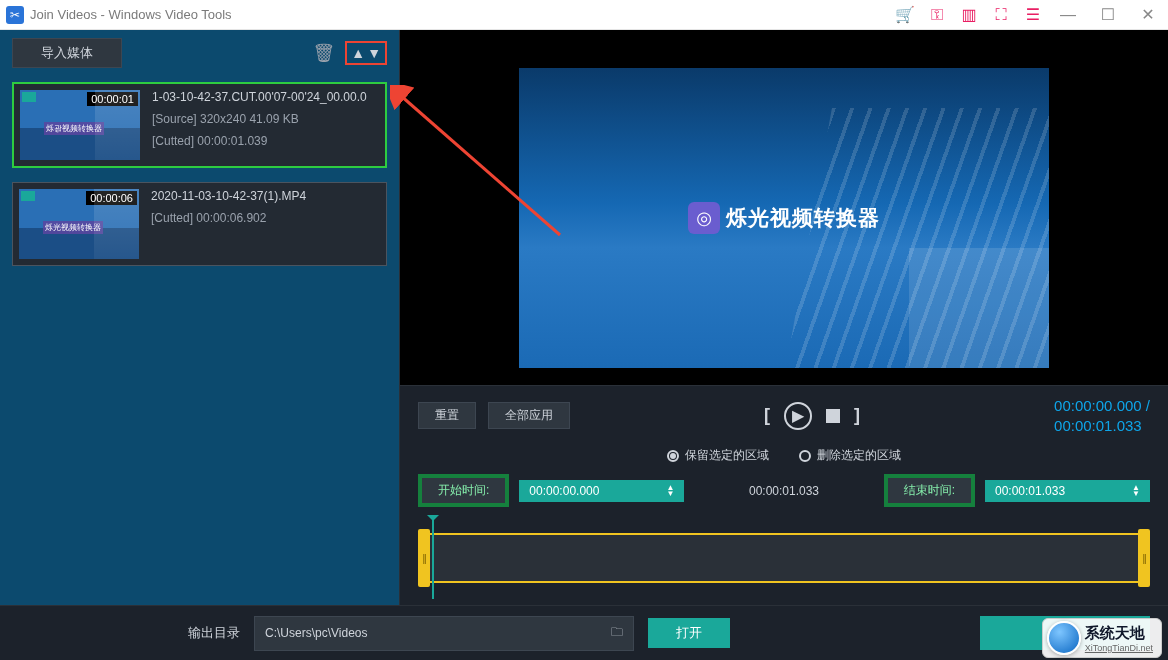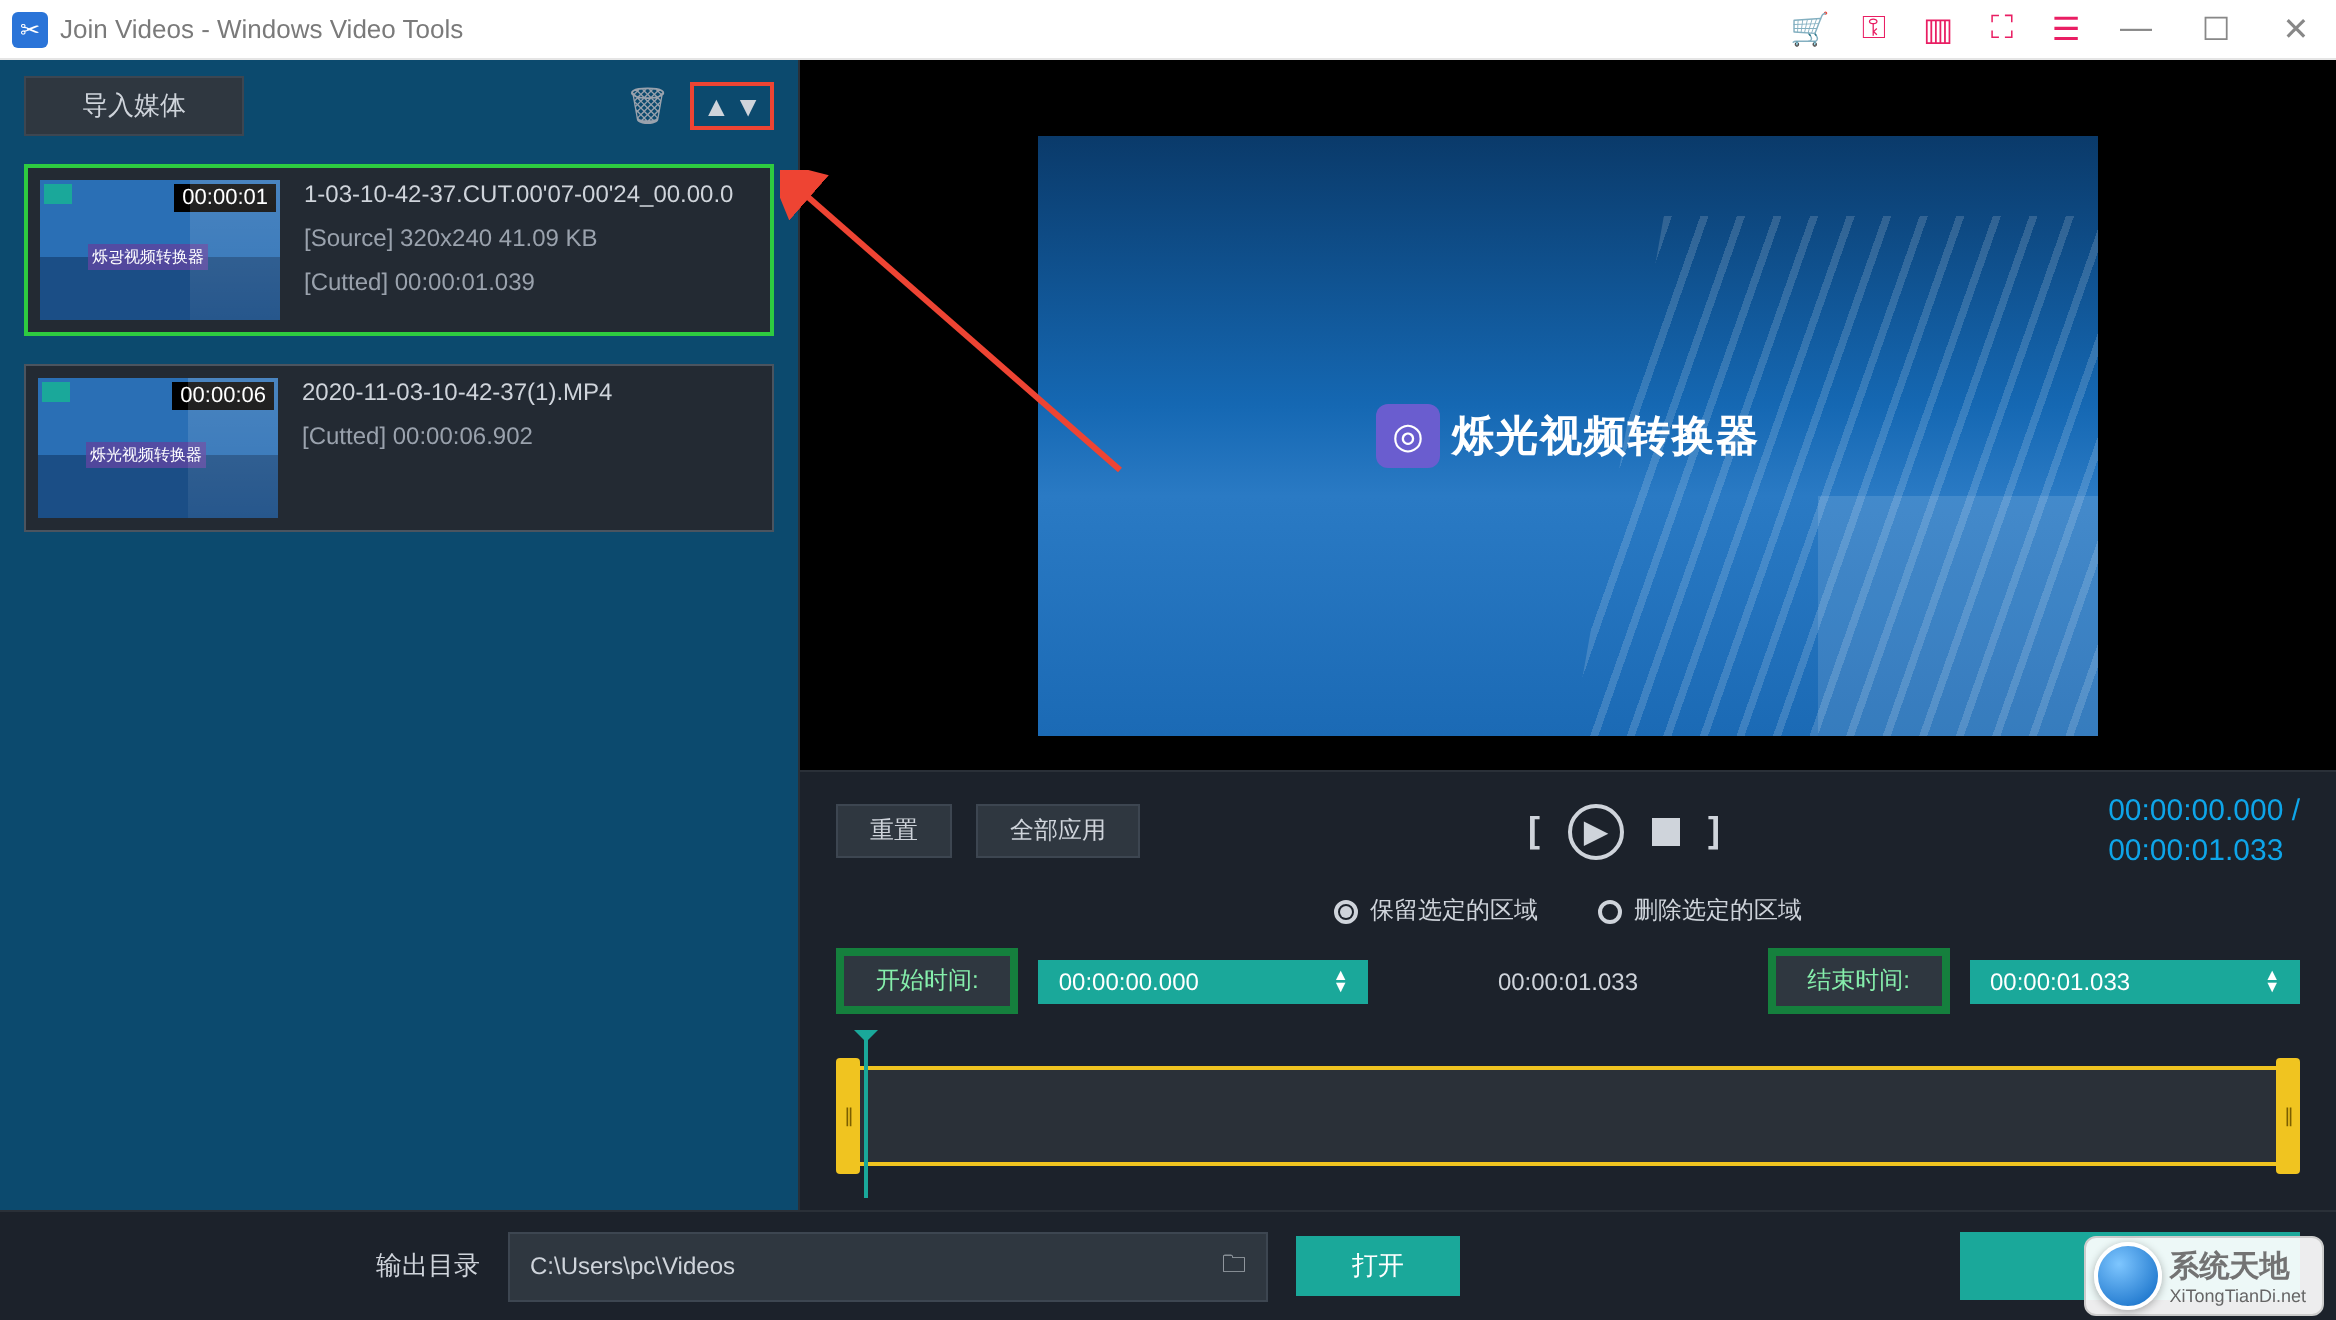--- a/index.html
+++ b/index.html
@@ -74,22 +74,22 @@
 
 .bottom { height:55px; background:#1c222b; display:flex; align-items:center; padding:0 18px; gap:14px; border-top:1px solid #2a3038; }
 .bottom .lbl { color:#cfd4db; font-size:13px; margin-left:170px; }
 .path-in { flex:0 0 380px; background:#2f3740; border:1px solid #3d4651; color:#cfd4db; font-size:12px; padding:6px 10px; display:flex; align-items:center; justify-content:space-between; }
 .open-btn { background:#1aa89a; color:#fff; font-size:13px; padding:6px 28px; cursor:pointer; border:none; }
 .bottom .spacer { flex:1; }
 .big-blue { background:#1aa89a; height:34px; width:170px; cursor:pointer; }
 
 .watermark { position:absolute; right:6px; bottom:2px; z-index:50; display:flex; align-items:center; gap:4px; background:rgba(255,255,255,.92); border:1px solid #ccc; border-radius:6px; padding:2px 8px 2px 4px; }
 .watermark .globe { width:34px; height:34px; border-radius:50%; background: radial-gradient(circle at 35% 30%, #7ec6ff, #0a66c2); border:2px solid #fff; box-shadow:0 1px 4px rgba(0,0,0,.3); }
-.watermark .wt { font-size:15px; font-weight:700; color:#737373; }
-.watermark .ws { font-size:9px; color:#666; }
+.watermark .wt { font-size:15px; font-weight:700; color:#0f172a; }
+.watermark .ws { font-size:9px; color:#666;text-decoration:underline; }
 
 .arrow-ann { position:absolute; left:390px; top:85px; z-index:60; pointer-events:none; }
 </style>
 </head>
 <body>
 
 <div class="titlebar">
   <div class="app-ico">✂</div>
   <div class="title">Join Videos - Windows Video Tools</div>
   <div class="tb-icons">

